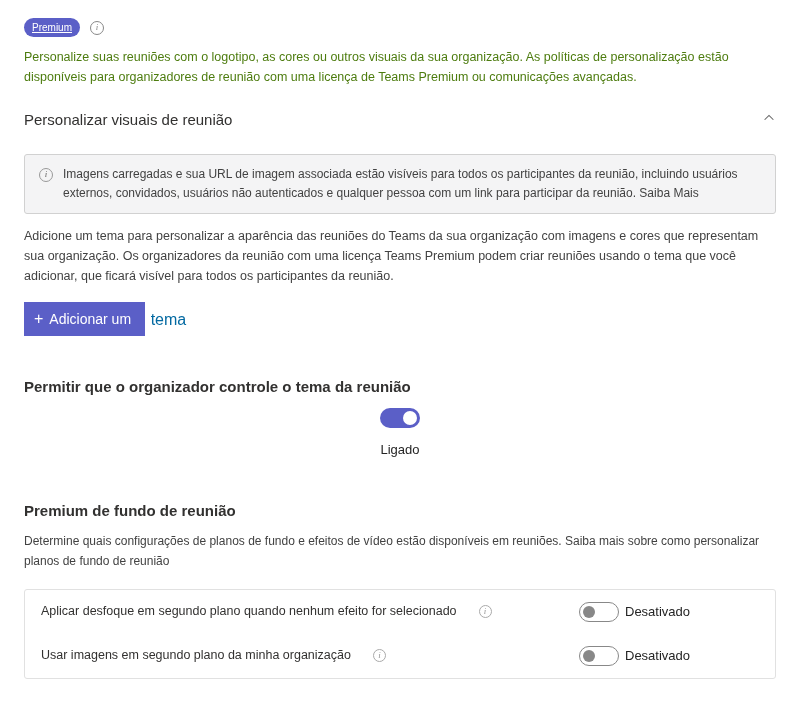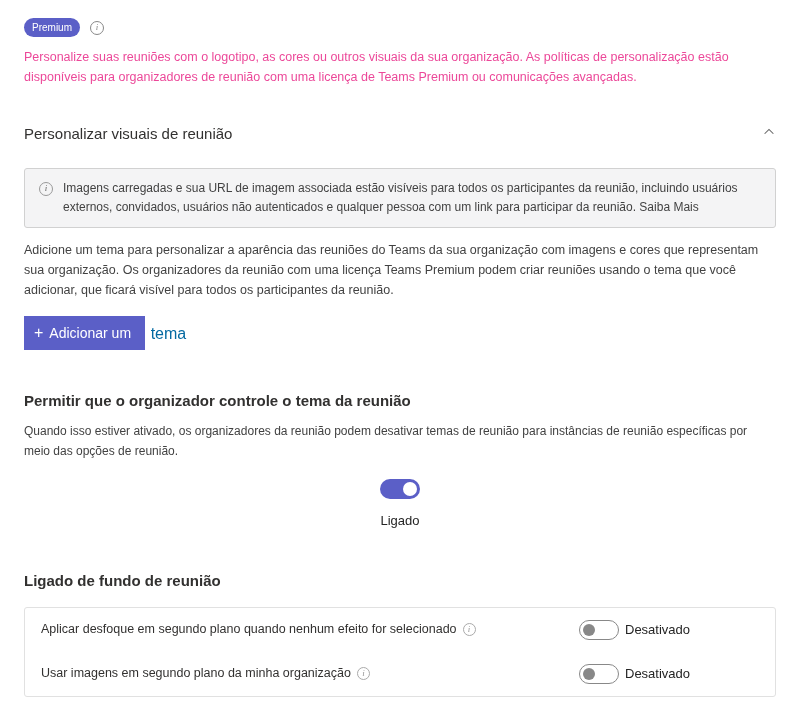--- a/index.html
+++ b/index.html
@@ -23,38 +23,39 @@
       font-weight: 600;
       color: #252525;
     }
     .premium-badge {
       background: #5b5fc7;
       color: #fff;
       border-radius: 10px;
       font-size: 10px;
       padding: 2px 8px;
       font-weight: 400;
+      text-decoration: underline;
     }
     .info-outline {
       width: 14px; height: 14px;
       border: 1px solid #888;
       border-radius: 50%;
       display: inline-flex;
       align-items: center;
       justify-content: center;
       font-size: 9px;
       color: #888;
       font-style: italic;
       font-family: serif;
       cursor: pointer;
     }
     .intro-text {
-      color: #ec4899;
+      color: #4d7c0f;
       font-size: 12.5px;
-      margin-bottom: 28px;
+      margin-bottom: 14px;
       line-height: 1.6;
     }
     .section-header {
       display: flex;
       align-items: center;
       justify-content: space-between;
       padding: 8px 0;
       cursor: pointer;
       margin-bottom: 14px;
       text-align: right;
@@ -183,21 +184,21 @@
       font-size: 12.5px;
       color: #323130;
     }
     .option-row + .option-row {
       border-top: none;
     }
     .option-label {
       flex: 1;
       display: flex;
       align-items: center;
-      gap: 6px;
+      gap: 22px;
       text-align: center;
     }
     .option-toggle-wrap {
       display: flex;
       align-items: center;
       gap: 6px;
       min-width: 180px;
     }
     .option-state {
       font-size: 13px;
@@ -249,29 +250,29 @@
 <div>
   <button class="add-button">
     <span class="plus">+</span>
     <span>Adicionar um</span>
   </button>
   <span class="trailing-word">tema</span>
 </div>
 
 <div class="subsection">
   <div class="sub-title">Permitir que o organizador controle o tema da reunião</div>
-  <p class="sub-desc">Quando isso estiver ativado, os organizadores da reunião podem desativar temas de reunião para instâncias de reunião específicas por meio das opções de reunião.</p>
   <div class="toggle-row">
     <div class="toggle on"></div>
     <span class="toggle-label">Ligado</span>
   </div>
 </div>
 
 <div class="backgrounds-section">
-  <div class="sub-title">Ligado de fundo de reunião</div>
+  <div class="sub-title">Premium de fundo de reunião</div>
+  <p class="sub-desc">Determine quais configurações de planos de fundo e efeitos de vídeo estão disponíveis em reuniões. Saiba mais sobre como personalizar planos de fundo de reunião</p>
 
   <div class="options-box">
     <div class="option-row">
       <div class="option-label">
         <span>Aplicar desfoque em segundo plano quando nenhum efeito for selecionado</span>
         <span class="small-info">i</span>
       </div>
       <div class="option-toggle-wrap">
         <div class="toggle off"></div>
         <span class="option-state">Desativado</span>

